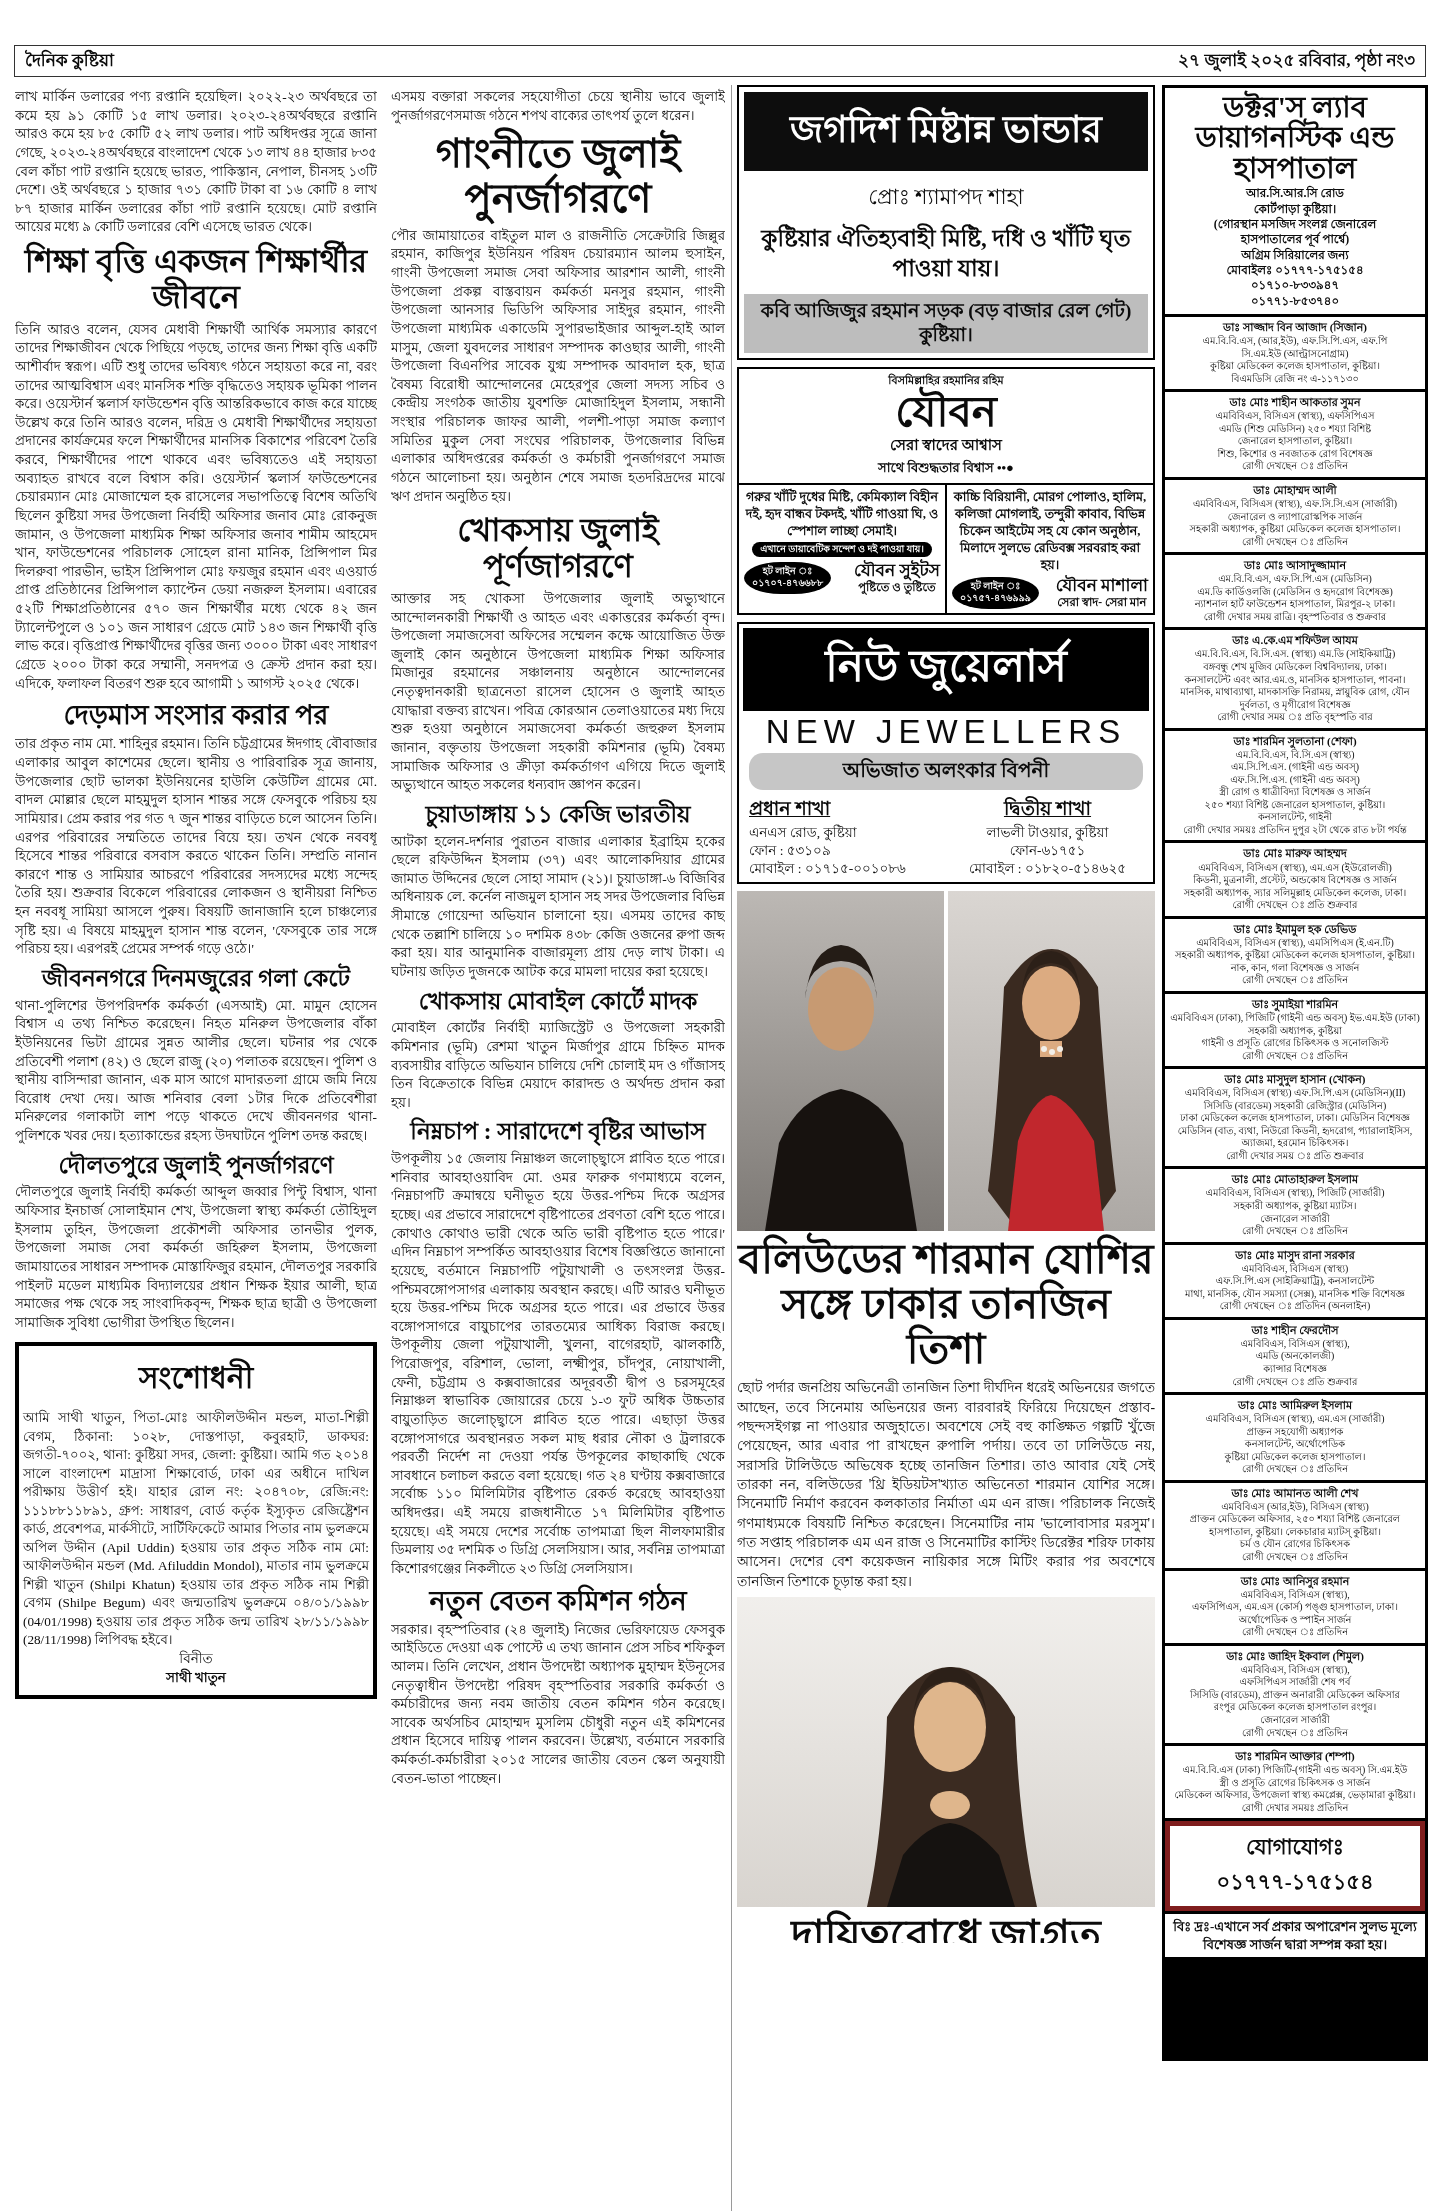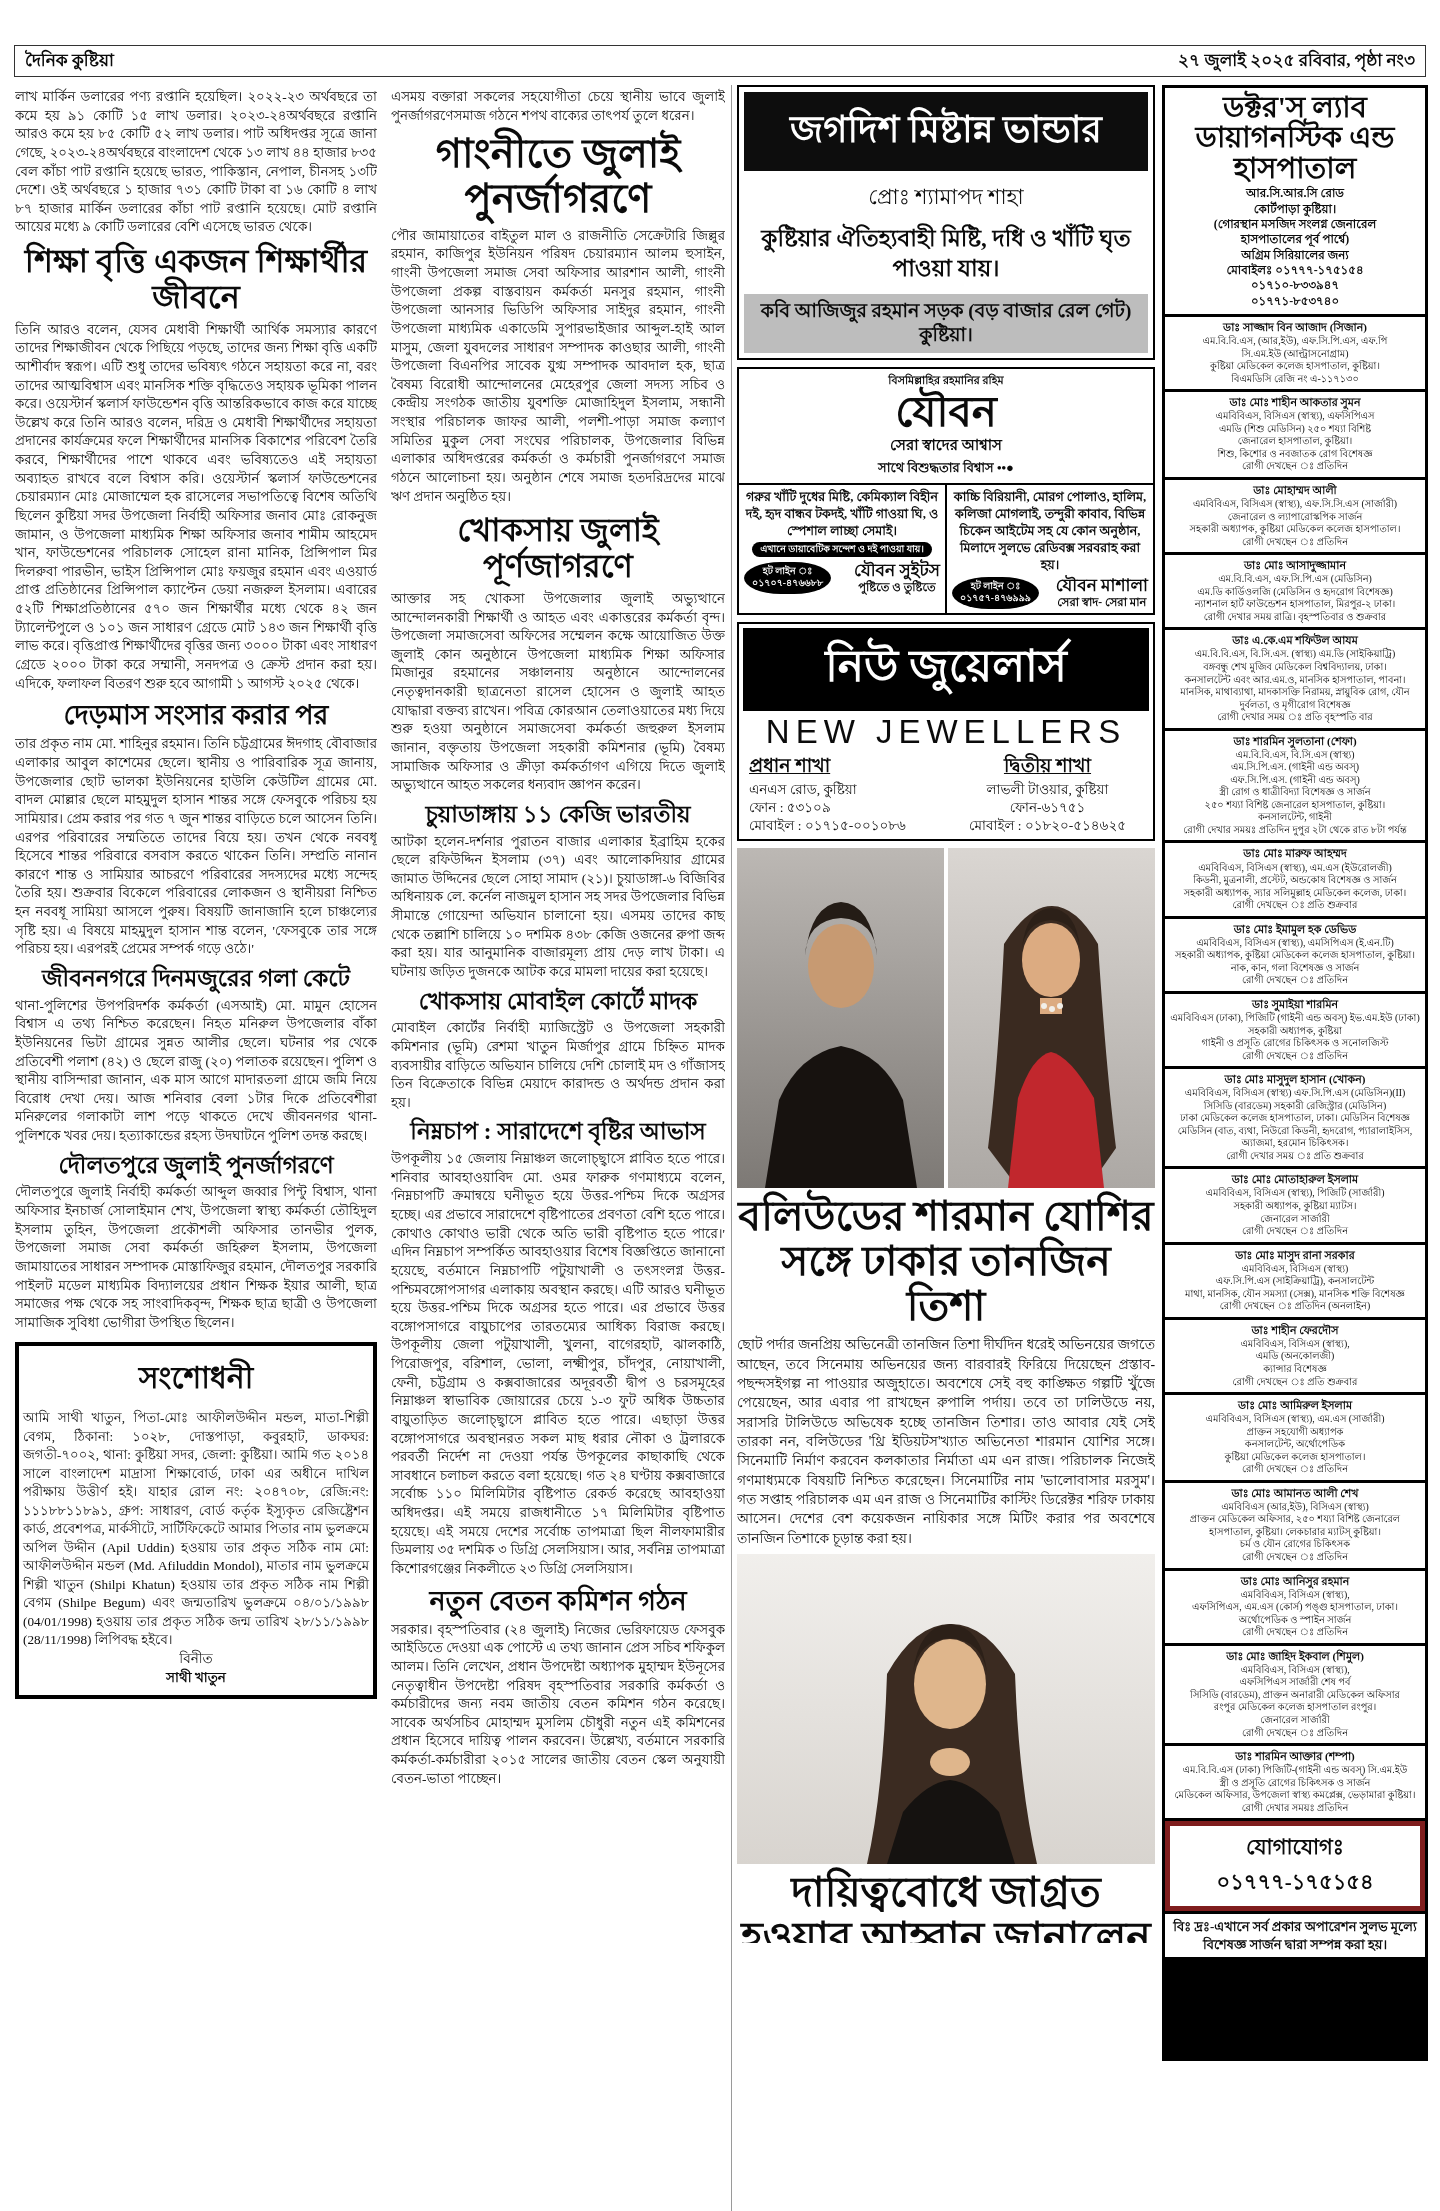--- a/index.html
+++ b/index.html
@@ -162,20 +162,21 @@
               <small>সেরা স্বাদ- সেরা মান</small>
             </span>
           </div>
         </div>
       </div>
     </div>
 
     <div class="ad ad-jewel">
       <div class="jewel-bn">নিউ জুয়েলার্স</div>
       <div class="jewel-en">NEW JEWELLERS</div>
+      <div class="jewel-tag">অভিজাত অলংকার বিপনী</div>
       <div class="jewel-branches">
         <div class="jewel-branch">
           <h4>প্রধান শাখা</h4>
           <div class="pre">এনএস রোড, কুষ্টিয়া
 ফোন : ৫৩১০৯
 মোবাইল : ০১৭১৫-০০১০৮৬</div>
         </div>
         <div class="jewel-branch b2">
           <h4>দ্বিতীয় শাখা</h4>
           <div class="pre">লাভলী টাওয়ার, কুষ্টিয়া

